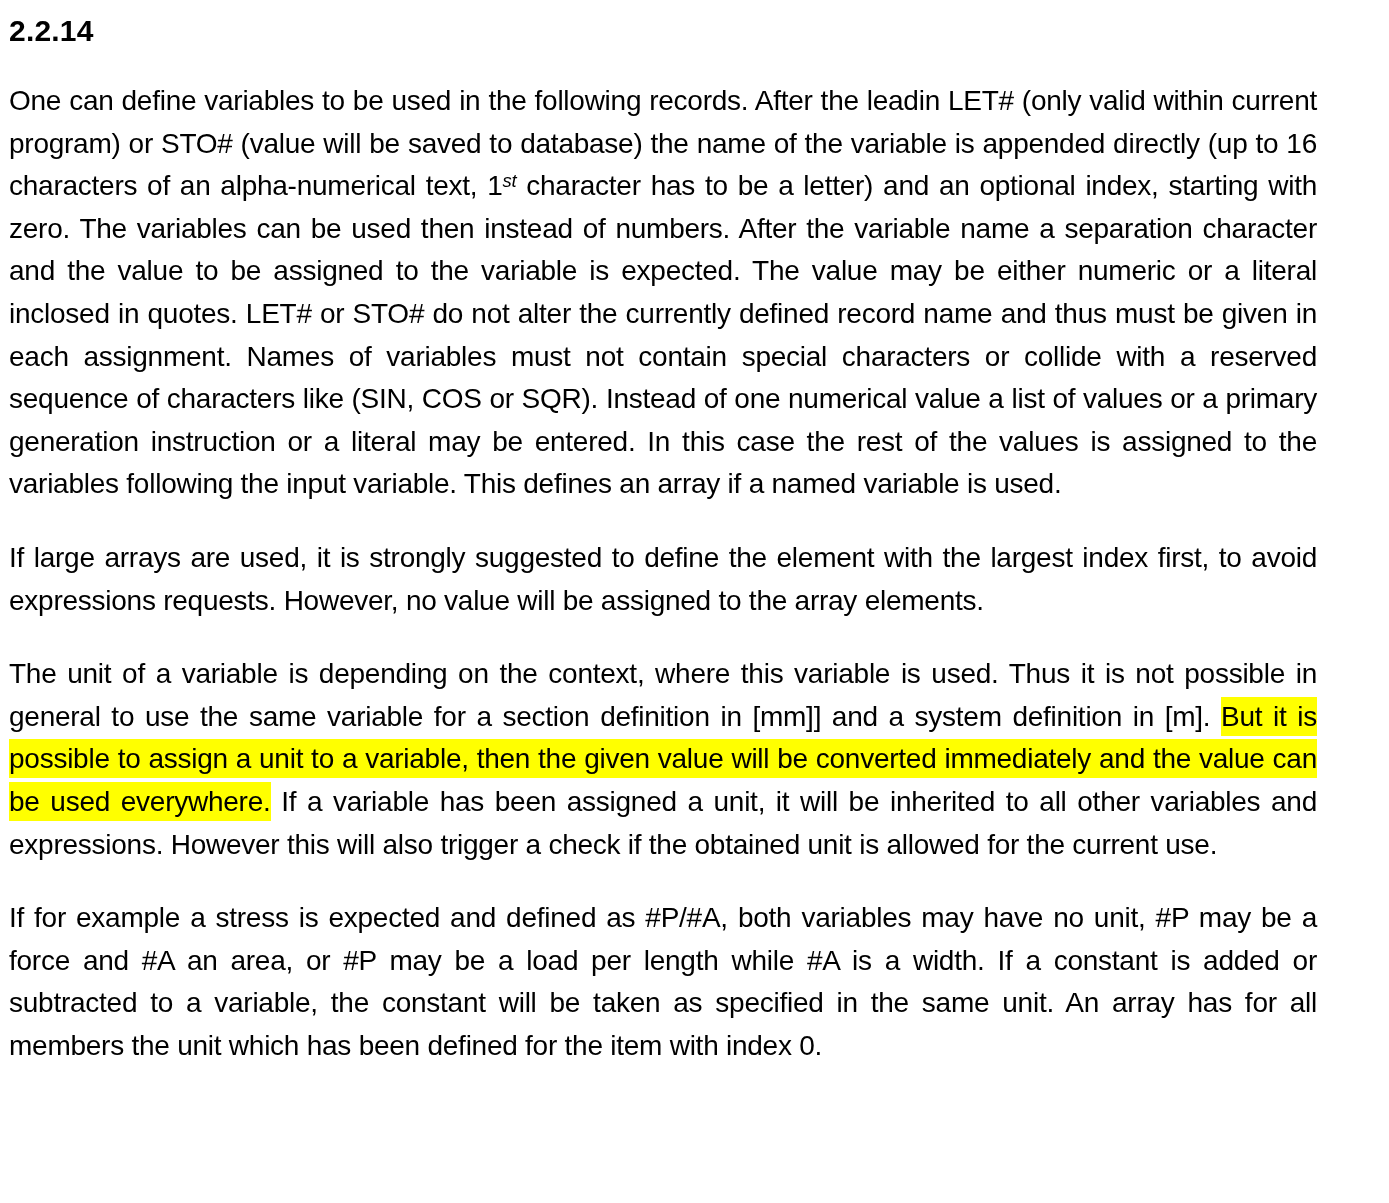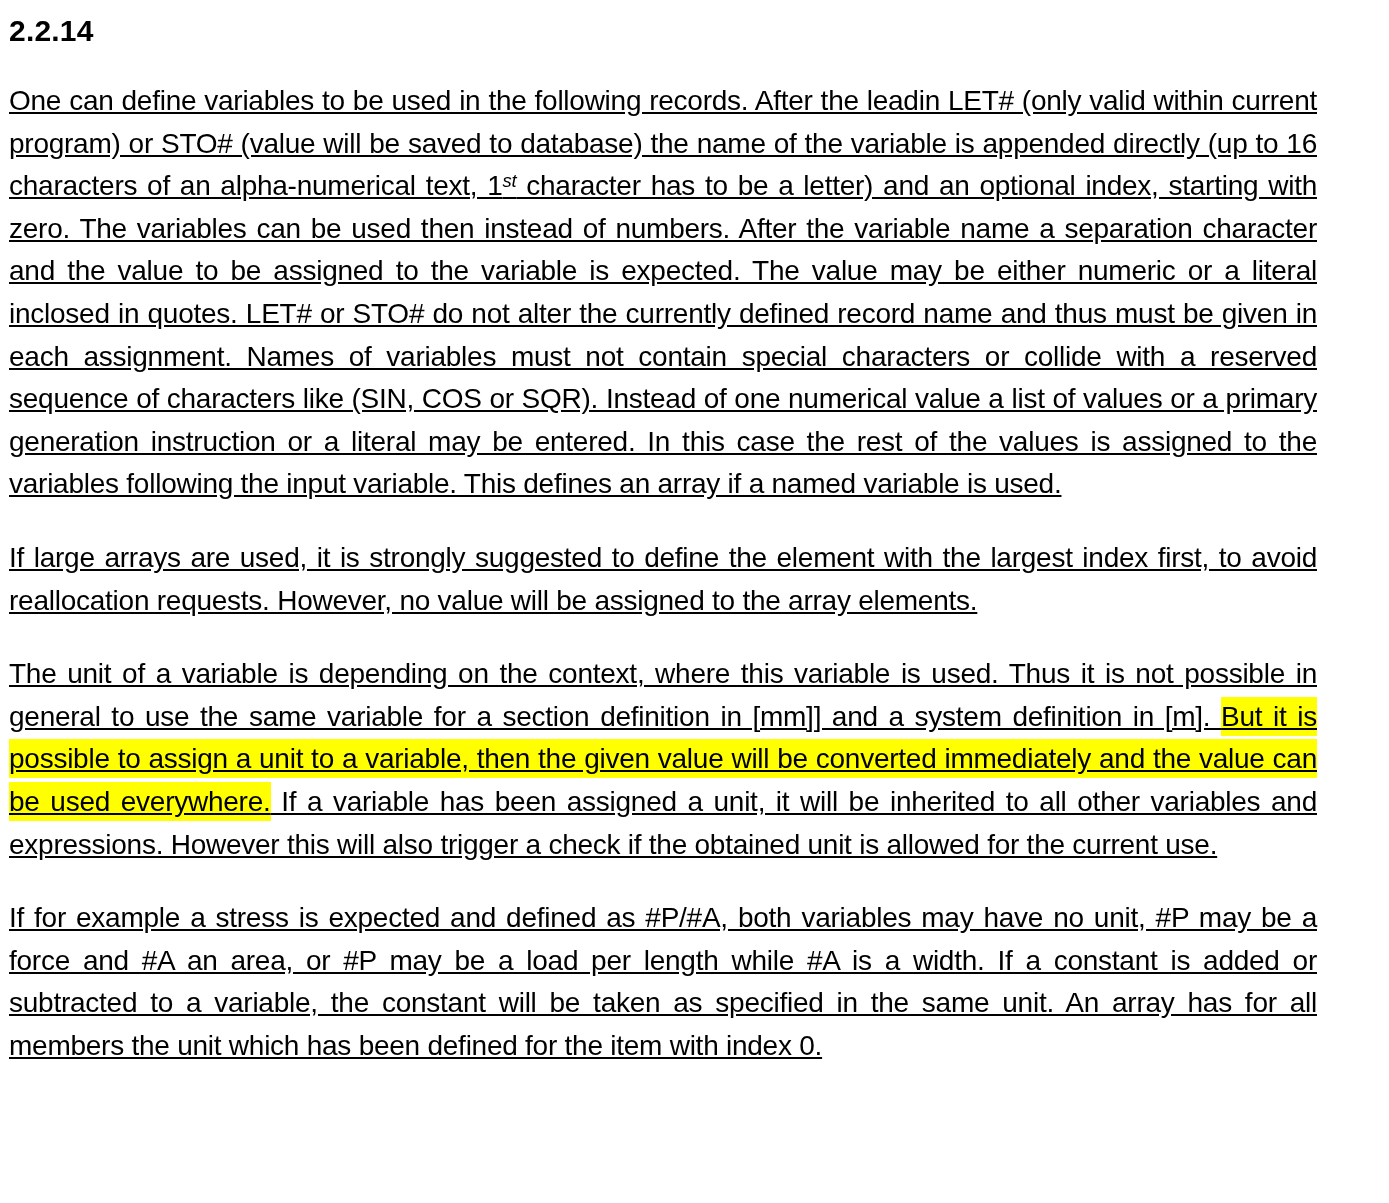--- a/index.html
+++ b/index.html
@@ -29,21 +29,20 @@
   .heading-number {
     width: 166px;
     flex: 0 0 166px;
   }
   .body-paragraph {
     font-size: 28px;
     line-height: 42.6px;
     text-align: justify;
     margin: 0 0 31px 0;
     letter-spacing: -0.25px;
-    text-decoration: underline;
   }
   .body-paragraph:last-child {
     margin-bottom: 4px;
   }
   .sup-ordinal {
     font-style: italic;
     font-size: 0.66em;
     vertical-align: baseline;
     position: relative;
     top: -0.45em;
@@ -59,19 +58,19 @@
 <body>
 
 <div class="page">
 
   <h1 class="heading">
     <span class="heading-number">2.2.14</span>
   </h1>
 
   <p class="body-paragraph"><span>One can define variables to be used in the following records. After the leadin LET# (only valid within current program) or STO# (value will be saved to database) the name of the variable is appended directly (up to 16 characters of an alpha-numerical text, 1</span><span class="sup-ordinal">st</span><span> character has to be a letter) and an optional index, starting with zero. The variables can be used then instead of numbers. After the variable name a separation character and the value to be assigned to the variable is expected. The value may be either numeric or a literal inclosed in quotes. LET# or STO# do not alter the currently defined record name and thus must be given in each assignment. Names of variables must not contain special characters or collide with a reserved sequence of characters like (SIN, COS or SQR). Instead of one numerical value a list of values or a primary generation instruction or a literal may be entered. In this case the rest of the values is assigned to the variables following the input variable. This defines an array if a named variable is used.</span></p>
 
-  <p class="body-paragraph"><span>If large arrays are used, it is strongly suggested to define the element with the largest index first, to avoid reallocation requests. However, no value will be assigned to the array elements.</span></p>
+  <p class="body-paragraph"><span>If large arrays are used, it is strongly suggested to define the element with the largest index first, to avoid expressions requests. However, no value will be assigned to the array elements.</span></p>
 
   <p class="body-paragraph"><span>The unit of a variable is depending on the context, where this variable is used. Thus it is not possible in general to use the same variable for a section definition in [mm]] and a system definition in [m]. </span><span class="highlight" style="background-color:#ffff00">But it is possible to assign a unit to a variable, then the given value will be converted immediately and the value can be used everywhere.</span><span> If a variable has been assigned a unit, it will be inherited to all other variables and expressions. However this will also trigger a check if the obtained unit is allowed for the current use.</span></p>
 
   <p class="body-paragraph"><span>If for example a stress is expected and defined as #P/#A, both variables may have no unit, #P may be a force and #A an area, or #P may be a load per length while #A is a width. If a constant is added or subtracted to a variable, the constant will be taken as specified in the same unit. An array has for all members the unit which has been defined for the item with index 0.</span></p>
 
 </div>
 
 </body></html>

